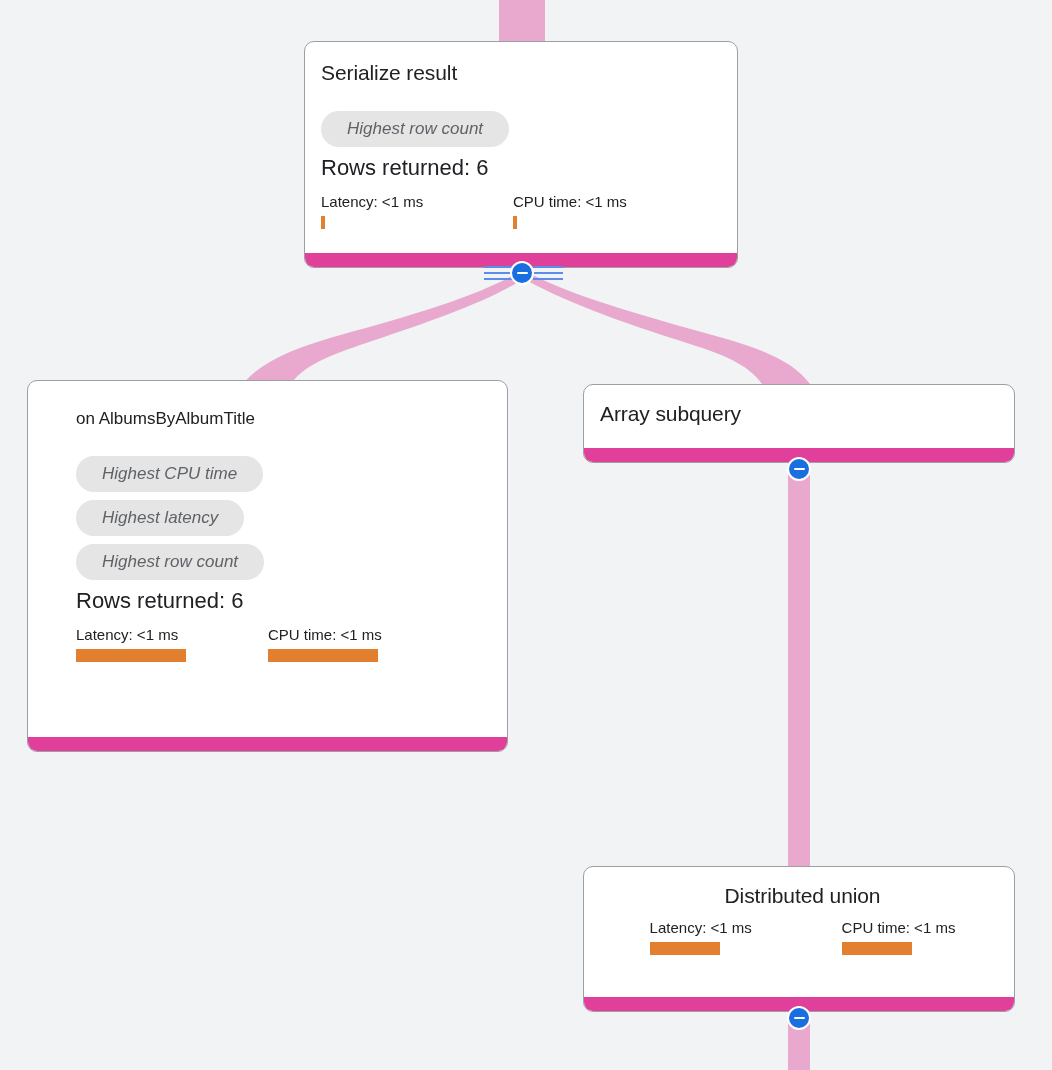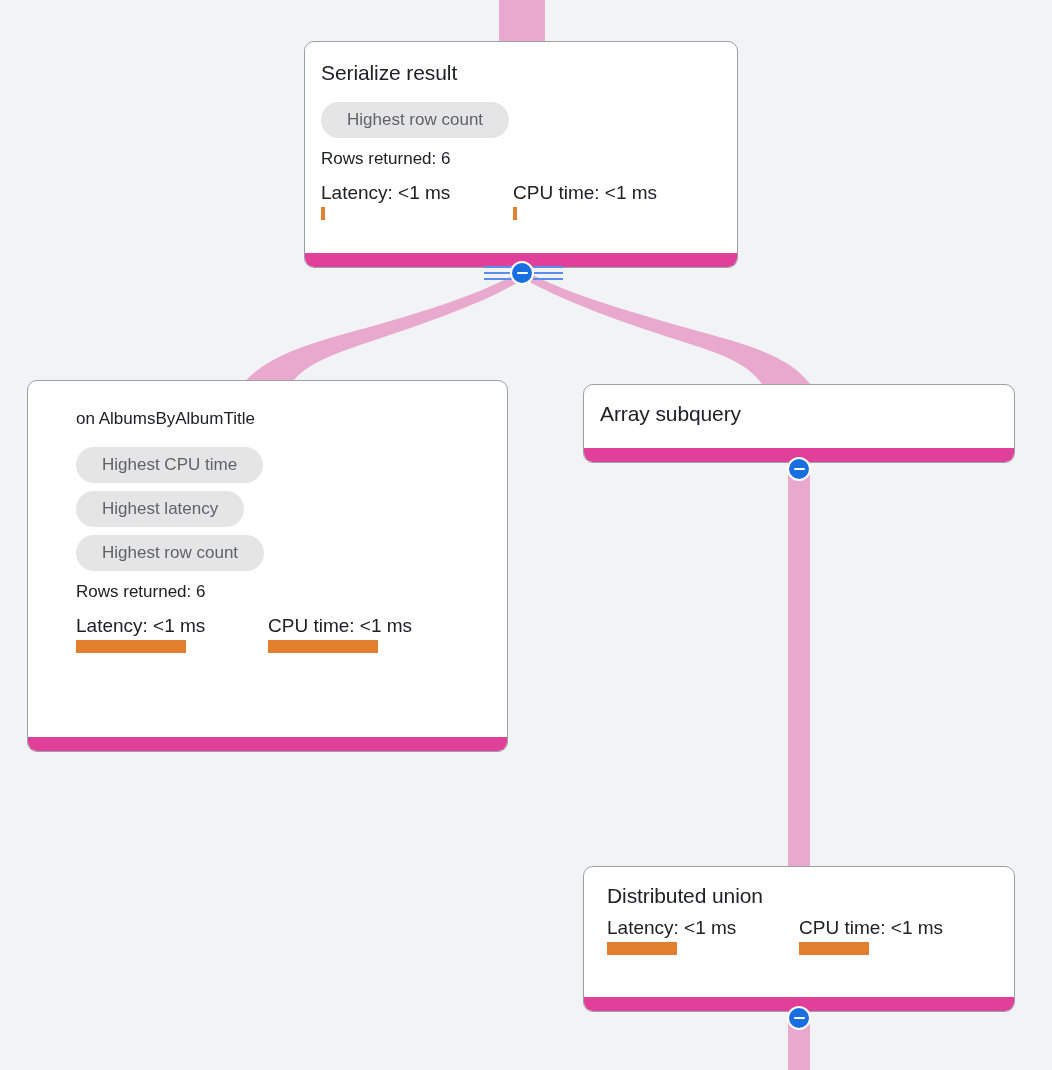--- a/index.html
+++ b/index.html
@@ -76,53 +76,54 @@
     margin-top: 8px;
   }
   .node-subtitle2 {
     font-size: 17px;
     line-height: 24px;
     color: #80868b;
     margin-top: 1px;
   }
 
   .pill-list {
-    margin-top: 16px;
+    margin-top: 25px;
     display: flex;
     flex-direction: column;
     align-items: flex-start;
     gap: 8px;
+    font-style: italic;
   }
   .pill {
     background: #e5e5e5;
     color: #5f6368;
     border-radius: 18px;
     font-size: 17px;
     line-height: 20px;
     padding: 8px 26px;
     white-space: nowrap;
   }
 
   .rows-returned {
-    font-size: 17px;
+    font-size: 22px;
     line-height: 22px;
     color: #202124;
     margin-top: 10px;
   }
 
   .metrics {
     display: flex;
     margin-top: 12px;
   }
   .metric {
     display: flex;
     flex-direction: column;
   }
   .metric-label {
-    font-size: 19px;
+    font-size: 15px;
     line-height: 22px;
     color: #202124;
     white-space: nowrap;
   }
   .metric-bar {
     height: 13px;
     background: #e2802f;
     margin-top: 3px;
   }
 
@@ -256,21 +257,21 @@
       <div class="node-title-row">
         <div class="node-title">Array subquery</div>
       </div>
     </div>
     <div class="node-footer"></div>
   </div>
 
   <div class="toggle" style="left:787px; top:457px;"></div>
 
   <div class="node" style="left:583px; top:866px; width:432px; height:146px;">
-    <div class="node-body" style="padding:16px 16px 8px 23px;">
+    <div class="node-body" style="padding:16px 16px 8px 23px;align-items:center;">
       <div class="node-title-row">
         <div class="node-title">Distributed union</div>
       </div>
       <div class="metrics" style="margin-top:8px;">
         <div class="metric" style="width:192px;">
           <div class="metric-label">Latency: &lt;1 ms</div>
           <div class="metric-bar" style="width:70px;"></div>
         </div>
         <div class="metric">
           <div class="metric-label">CPU time: &lt;1 ms</div>

